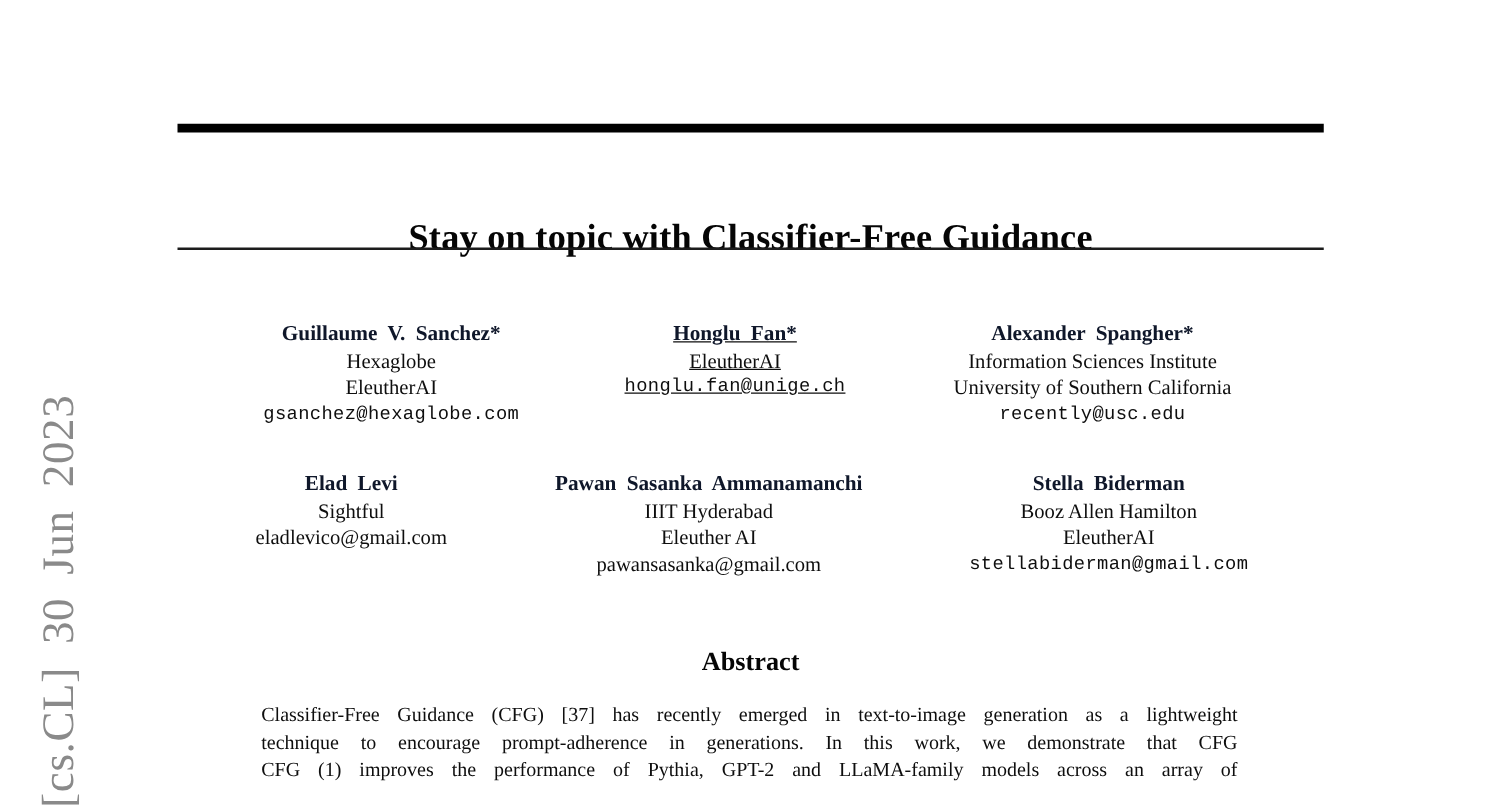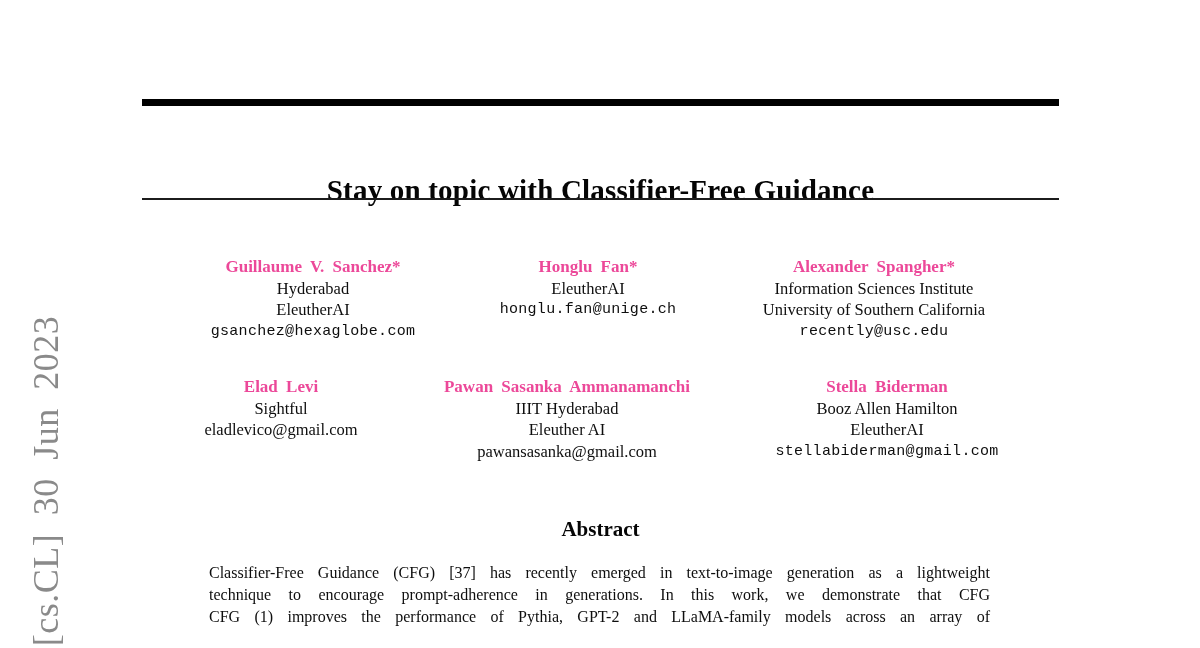--- a/index.html
+++ b/index.html
@@ -50,32 +50,32 @@
   .author {
     position: absolute;
     width: 320px;
     text-align: center;
     line-height: 21.5px;
   }
   .author-name {
     font-size: 17px;
     font-weight: bold;
     word-spacing: 4px;
-    color: #ec4899;
+    color: #0f172a;
   }
   .author-affil { font-size: 16.5px; }
   .author-email-mono {
     font-family: "Liberation Mono", monospace;
     font-size: 15px;
     letter-spacing: 0.3px;
   }
   .author-email-serif { font-size: 16.5px; }
 
   .pos-a0 { left: 153px; top: 256px; }
-  .pos-a1 { left: 428px; top: 256px; }
+  .pos-a1 { left: 428px; top: 256px; text-decoration: underline; }
   .pos-a2 { left: 714px; top: 256px; }
   .pos-a3 { left: 121px; top: 376px; }
   .pos-a4 { left: 407px; top: 376px; }
   .pos-a5 { left: 727px; top: 376px; }
 
   .abstract-heading {
     position: absolute;
     left: 142px; top: 517px;
     width: 917px;
     text-align: center;
@@ -105,21 +105,21 @@
   <div class="stamp" style="color: rgb(138, 138, 138);">[cs.CL]  30 Jun 2023</div>
 
   <div class="rule-thick"></div>
 
   <h1 class="paper-title">Stay on topic with Classifier-Free Guidance</h1>
 
   <div class="rule-thin"></div>
 
   <div class="author pos-a0">
     <div class="author-name">Guillaume V. Sanchez*</div>
-    <div class="author-affil">Hyderabad</div>
+    <div class="author-affil">Hexaglobe</div>
     <div class="author-affil">EleutherAI</div>
     <div class="author-email-mono">gsanchez@hexaglobe.com</div>
   </div>
 
   <div class="author pos-a1">
     <div class="author-name">Honglu Fan*</div>
     <div class="author-affil">EleutherAI</div>
     <div class="author-email-mono">honglu.fan@unige.ch</div>
   </div>
 

